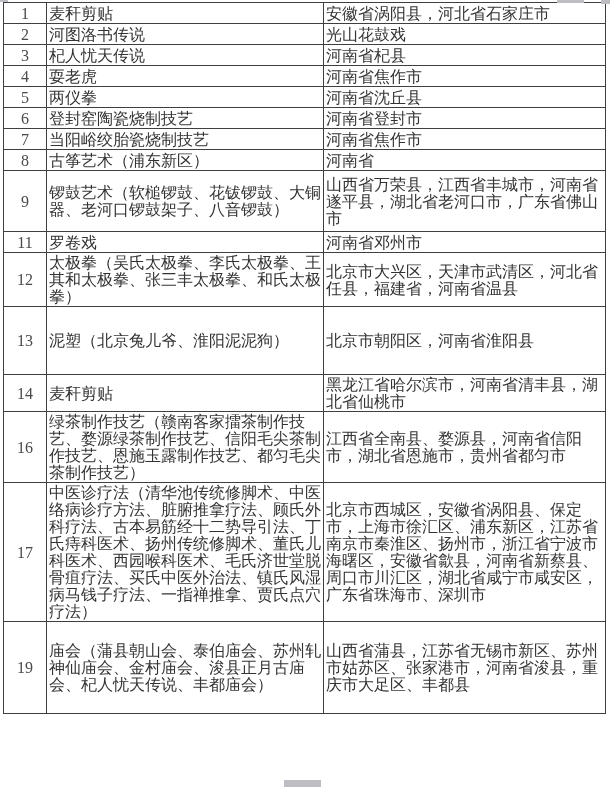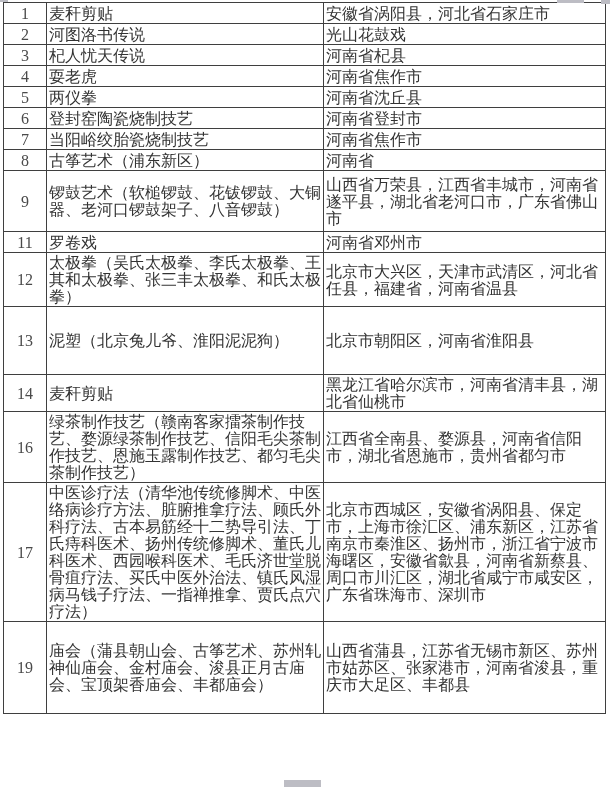--- a/index.html
+++ b/index.html
@@ -141,21 +141,21 @@
       <td>绿茶制作技艺（赣南客家擂茶制作技艺、婺源绿茶制作技艺、信阳毛尖茶制作技艺、恩施玉露制作技艺、都匀毛尖茶制作技艺）</td>
       <td>江西省全南县、婺源县，河南省信阳市，湖北省恩施市，贵州省都匀市</td>
     </tr>
     <tr>
       <td class="no">17</td>
       <td>中医诊疗法（清华池传统修脚术、中医络病诊疗方法、脏腑推拿疗法、顾氏外科疗法、古本易筋经十二势导引法、丁氏痔科医术、扬州传统修脚术、董氏儿科医术、西园喉科医术、毛氏济世堂脱骨疽疗法、买氏中医外治法、镇氏风湿病马钱子疗法、一指禅推拿、贾氏点穴疗法）</td>
       <td>北京市西城区，安徽省涡阳县、保定市，上海市徐汇区、浦东新区，江苏省南京市秦淮区、扬州市，浙江省宁波市海曙区，安徽省歙县，河南省新蔡县、周口市川汇区，湖北省咸宁市咸安区，广东省珠海市、深圳市</td>
     </tr>
     <tr>
       <td class="no">19</td>
-      <td>庙会（蒲县朝山会、古筝艺术、苏州轧神仙庙会、金村庙会、浚县正月古庙会、宝顶架香庙会、丰都庙会）</td>
+      <td>庙会（蒲县朝山会、泰伯庙会、苏州轧神仙庙会、金村庙会、浚县正月古庙会、杞人忧天传说、丰都庙会）</td>
       <td>山西省蒲县，江苏省无锡市新区、苏州市姑苏区、张家港市，河南省浚县，重庆市大足区、丰都县</td>
     </tr>
   </tbody>
 </table>
 
 <div class="artifact tl"></div>
 <div class="artifact tr1"></div>
 <div class="artifact tr2"></div>
 <div class="artifact bottom"></div>
 

